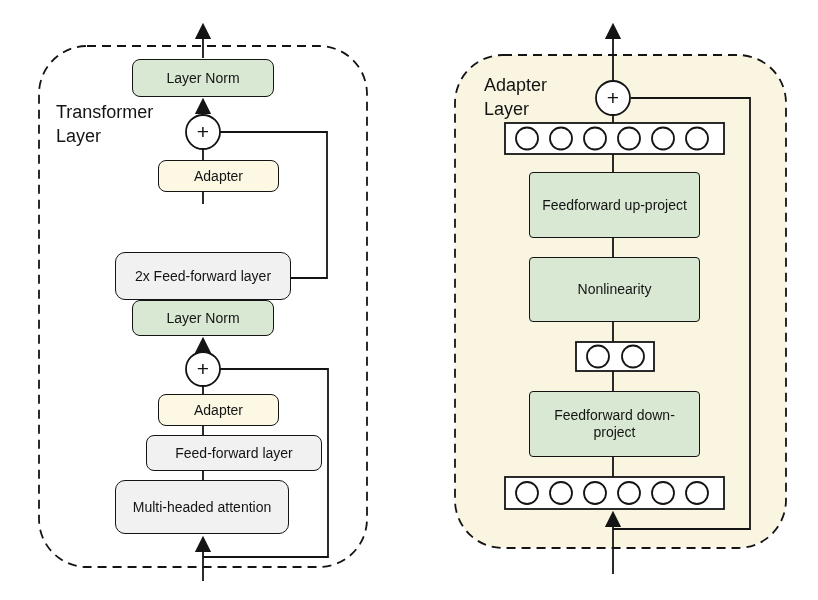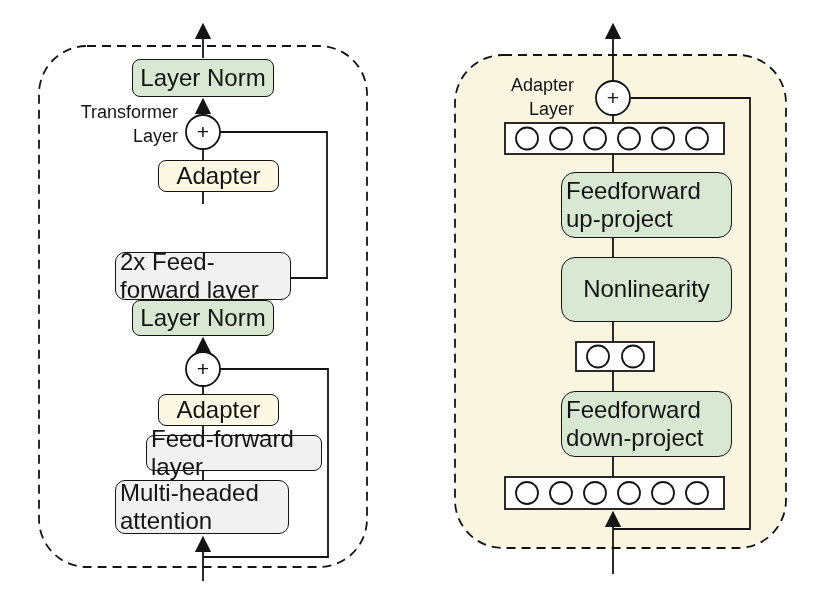--- a/index.html
+++ b/index.html
@@ -17,32 +17,32 @@
   .panel{stroke:var(--stroke,#111);stroke-width:1.8;fill:var(--panel,#faf5e0);stroke-dasharray:9 6;}
   .whitebox{fill:#ffffff;stroke:var(--stroke,#111);stroke-width:1.8;}
   .unit{fill:#ffffff;stroke:var(--stroke,#111);stroke-width:1.8;}
   .plus-circle{fill:#ffffff;stroke:var(--stroke,#111);stroke-width:1.8;}
   .plus-text{font-size:21px;fill:var(--stroke,#111);text-anchor:middle;}
   .arrowhead{fill:var(--stroke,#111);}
   .box{
     position:absolute;
     border:1.6px solid var(--stroke,#111);
     display:flex;align-items:center;justify-content:center;
-    text-align:left;font-size:24px;line-height:1.18;
+    text-align:center;font-size:14px;line-height:1.18;
     padding:15px 4px;box-sizing:border-box;
     background:#fff;
   }
   .r8{border-radius:8px;}
   .r10{border-radius:10px;}
-  .r14{border-radius:14px;margin-left:32px;}
+  .r14{border-radius:4px;}
   .green{background:var(--green,#d9e8d2);}
   .yellow{background:var(--yellow,#fcf8e3);margin-left:16px;}
   .gray{background:var(--gray,#f1f1f1);}
   .freelabel{
-    position:absolute;font-size:18px;line-height:1.35;text-align:right;
+    position:absolute;font-size:18px;line-height:1.35;text-align:left;
   }
 </style>
 </head>
 <body>
 
 <div id="canvas">
 
   <svg width="818" height="600" viewBox="0 0 818 600">
     <defs>
       <marker id="arrow" viewBox="0 0 10 10" refX="8" refY="5" markerWidth="9" markerHeight="9" orient="auto-start-reverse">

